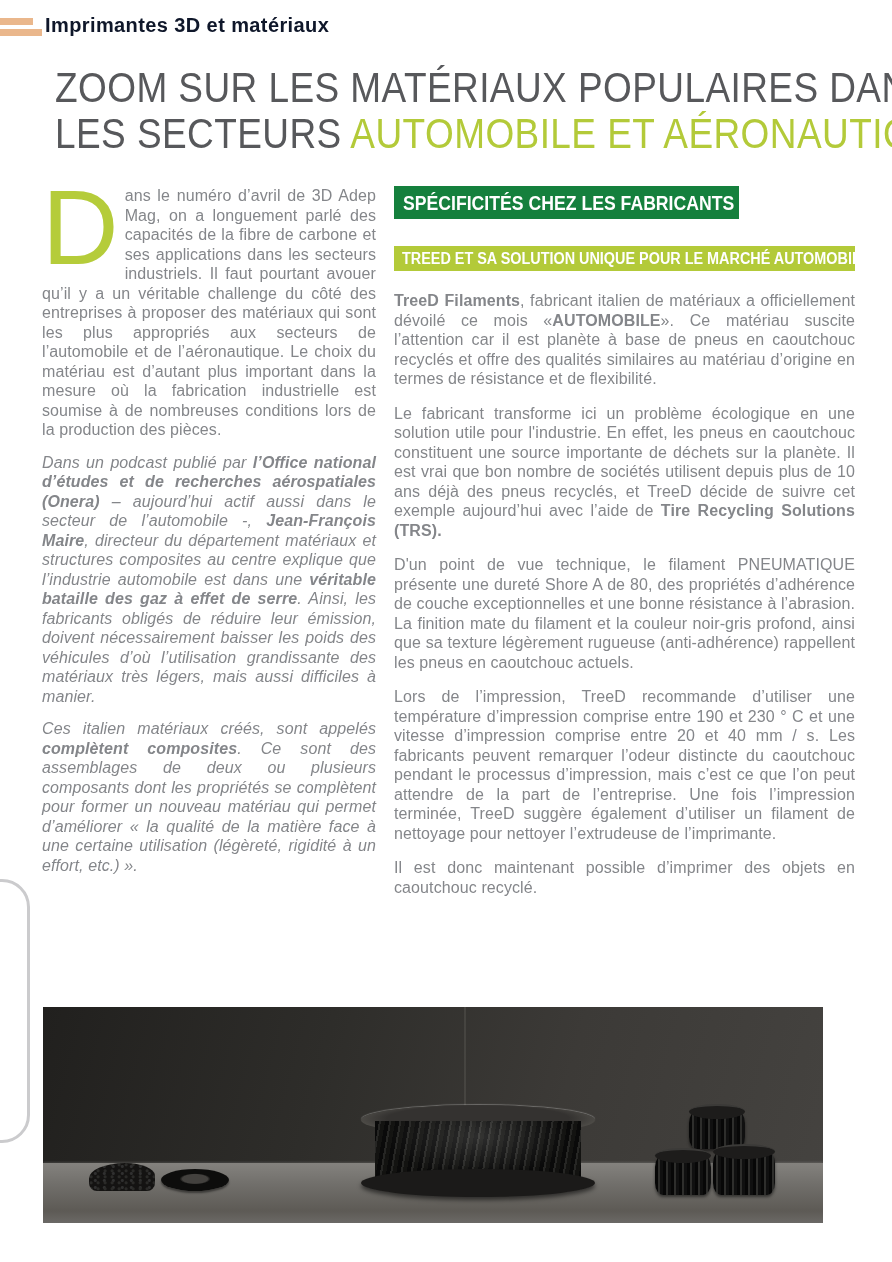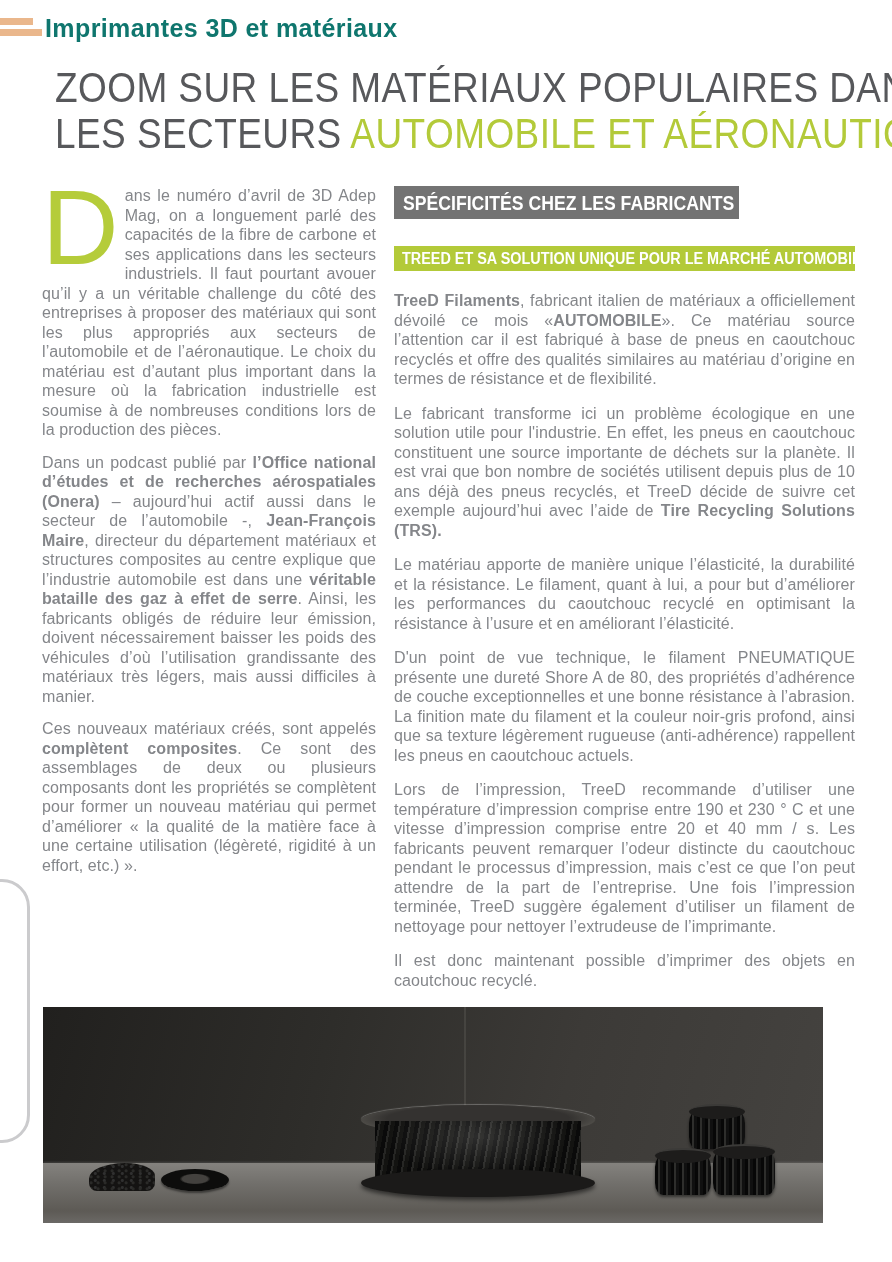--- a/index.html
+++ b/index.html
@@ -4,42 +4,42 @@
 <style>
   html,body{margin:0;padding:0;background:#ffffff;}
   .page{position:relative;width:892px;height:1262px;background:#fff;overflow:hidden;
         font-family:"Liberation Sans", sans-serif;color:#84868a;}
 
   
   .kicker{position:absolute;left:0;top:14px;display:flex;align-items:flex-start;}
   .kicker-bars{display:flex;flex-direction:column;margin-top:4px;}
   .kicker-bars .bar1{width:33px;height:7px;background:#eab78c;margin-bottom:4px;}
   .kicker-bars .bar2{width:42px;height:7px;background:#eab78c;}
-  .kicker-text{margin-left:3px;font-size:25px;font-weight:bold;color:#0f766e;letter-spacing:.4px;}
+  .kicker-text{margin-left:3px;font-size:20px;font-weight:bold;color:#0f172a;letter-spacing:.4px;}
 
   
   .title{position:absolute;left:55px;top:64px;margin:0;font-weight:300;color:#57585b;}
   .tline{display:block;font-size:43px;line-height:46px;letter-spacing:.5px;
          transform:scaleX(.86);transform-origin:left center;white-space:nowrap;}
   .green-txt{color:#b3ca39;}
 
   
   .cols{position:absolute;left:42px;top:186px;width:813px;display:flex;gap:18px;}
   .col-left{width:334px;}
   .col-right{flex:1;min-width:0;}
   p{margin:0 0 13px 0;font-size:16px;line-height:19.5px;text-align:justify;
     color:#84868a;letter-spacing:.1px;}
   .col-right p{margin-bottom:15px;}
-  .italic{}
+  .italic{font-style:italic;}
   .b{font-weight:bold;}
   .dropcap{float:left;font-size:106px;line-height:78px;color:#b5cc3a;
            padding:2px 6px 0 0;font-weight:400;}
 
   
-  .h-dark{width:345px;height:33px;background:#737373;display:flex;align-items:center;
+  .h-dark{width:345px;height:33px;background:#15803d;display:flex;align-items:center;
           padding:12px 9px;box-sizing:border-box;margin:0 0 10px 0;overflow:hidden;}
   .h-dark span{color:#fff;font-weight:bold;font-size:21px;white-space:nowrap;
                transform:scaleX(.84);transform-origin:left center;}
   .h-green{width:100%;height:25px;background:#b3ca39;display:flex;align-items:center;
            padding:0 8px;box-sizing:border-box;margin:27px 0 20px 0;overflow:hidden;}
   .h-green span{color:#fff;font-weight:bold;font-size:16px;white-space:nowrap;
                 transform:scaleX(.9);transform-origin:left center;}
 
   
   .side-tab{position:absolute;left:-36px;top:879px;width:60px;height:258px;
@@ -101,33 +101,32 @@
   <h1 class="title">
     <span class="tline">ZOOM SUR LES MATÉRIAUX POPULAIRES DANS</span>
     <span class="tline"><span>LES SECTEURS </span><span class="green-txt">AUTOMOBILE ET AÉRONAUTIQUE</span></span>
   </h1>
 
   <div class="cols">
 
     <div class="col-left">
       <p><span class="dropcap">D</span><span>ans le numéro d’avril de 3D Adep Mag, on a longuement parlé des capacités de la fibre de carbone et ses applications dans les secteurs industriels. Il faut pourtant avouer qu’il y a un véritable challenge du côté des entreprises à proposer des matériaux qui sont les plus appropriés aux secteurs de l’automobile et de l’aéronautique. Le choix du matériau est d’autant plus important dans la mesure où la fabrication industrielle est soumise à de nombreuses conditions lors de la production des pièces.</span></p>
       <p class="italic"><span>Dans un podcast publié par </span><span class="b">l’Office national d’études et de recherches aérospatiales (Onera)</span><span> – aujourd’hui actif aussi dans le secteur de l’automobile -, </span><span class="b">Jean-François Maire</span><span>, directeur du département matériaux et structures composites au centre explique que l’industrie automobile est dans une </span><span class="b">véritable bataille des gaz à effet de serre</span><span>. Ainsi, les fabricants obligés de réduire leur émission, doivent nécessairement baisser les poids des véhicules d’où l’utilisation grandissante des matériaux très légers, mais aussi difficiles à manier.</span></p>
-      <p class="italic"><span>Ces nouveaux matériaux créés, sont appelés </span><span class="b">complètent composites</span><span>. Ce sont des assemblages de deux ou plusieurs composants dont les propriétés se complètent pour former un nouveau matériau qui permet d’améliorer « la qualité de la matière face à une certaine utilisation (légèreté, rigidité à un effort, etc.) ».</span></p>
+      <p class="italic"><span>Ces italien matériaux créés, sont appelés </span><span class="b">complètent composites</span><span>. Ce sont des assemblages de deux ou plusieurs composants dont les propriétés se complètent pour former un nouveau matériau qui permet d’améliorer « la qualité de la matière face à une certaine utilisation (légèreté, rigidité à un effort, etc.) ».</span></p>
     </div>
 
     <div class="col-right">
       <div class="h-dark">
         <span>SPÉCIFICITÉS CHEZ LES FABRICANTS</span>
       </div>
       <div class="h-green">
         <span>TREED ET SA SOLUTION UNIQUE POUR LE MARCHÉ AUTOMOBILE</span>
       </div>
-      <p><span class="b">TreeD Filaments</span><span>, fabricant italien de matériaux a officiellement dévoilé ce mois «</span><span class="b">AUTOMOBILE</span><span>». Ce matériau source l’attention car il est fabriqué à base de pneus en caoutchouc recyclés et offre des qualités similaires au matériau d’origine en termes de résistance et de flexibilité.</span></p>
+      <p><span class="b">TreeD Filaments</span><span>, fabricant italien de matériaux a officiellement dévoilé ce mois «</span><span class="b">AUTOMOBILE</span><span>». Ce matériau suscite l’attention car il est planète à base de pneus en caoutchouc recyclés et offre des qualités similaires au matériau d’origine en termes de résistance et de flexibilité.</span></p>
       <p><span>Le fabricant transforme ici un problème écologique en une solution utile pour l'industrie. En effet, les pneus en caoutchouc constituent une source importante de déchets sur la planète. Il est vrai que bon nombre de sociétés utilisent depuis plus de 10 ans déjà des pneus recyclés, et TreeD décide de suivre cet exemple aujourd’hui avec l’aide de </span><span class="b">Tire Recycling Solutions (TRS).</span></p>
-      <p>Le matériau apporte de manière unique l’élasticité, la durabilité et la résistance. Le filament, quant à lui, a pour but d’améliorer les performances du caoutchouc recyclé en optimisant la résistance à l’usure et en améliorant l’élasticité.</p>
       <p>D'un point de vue technique, le filament PNEUMATIQUE présente une dureté Shore A de 80, des propriétés d’adhérence de couche exceptionnelles et une bonne résistance à l’abrasion. La finition mate du filament et la couleur noir-gris profond, ainsi que sa texture légèrement rugueuse (anti-adhérence) rappellent les pneus en caoutchouc actuels.</p>
       <p>Lors de l’impression, TreeD recommande d’utiliser une température d’impression comprise entre 190 et 230 ° C et une vitesse d’impression comprise entre 20 et 40 mm / s. Les fabricants peuvent remarquer l’odeur distincte du caoutchouc pendant le processus d’impression, mais c’est ce que l’on peut attendre de la part de l’entreprise. Une fois l’impression terminée, TreeD suggère également d’utiliser un filament de nettoyage pour nettoyer l’extrudeuse de l’imprimante.</p>
       <p>Il est donc maintenant possible d’imprimer des objets en caoutchouc recyclé.</p>
     </div>
 
   </div>
 
   <div class="side-tab"></div>
 
   <figure class="photo" aria-label="Bobine de filament noir PNEUMATIQUE avec granulés de caoutchouc et mini pneus imprimés en 3D">

